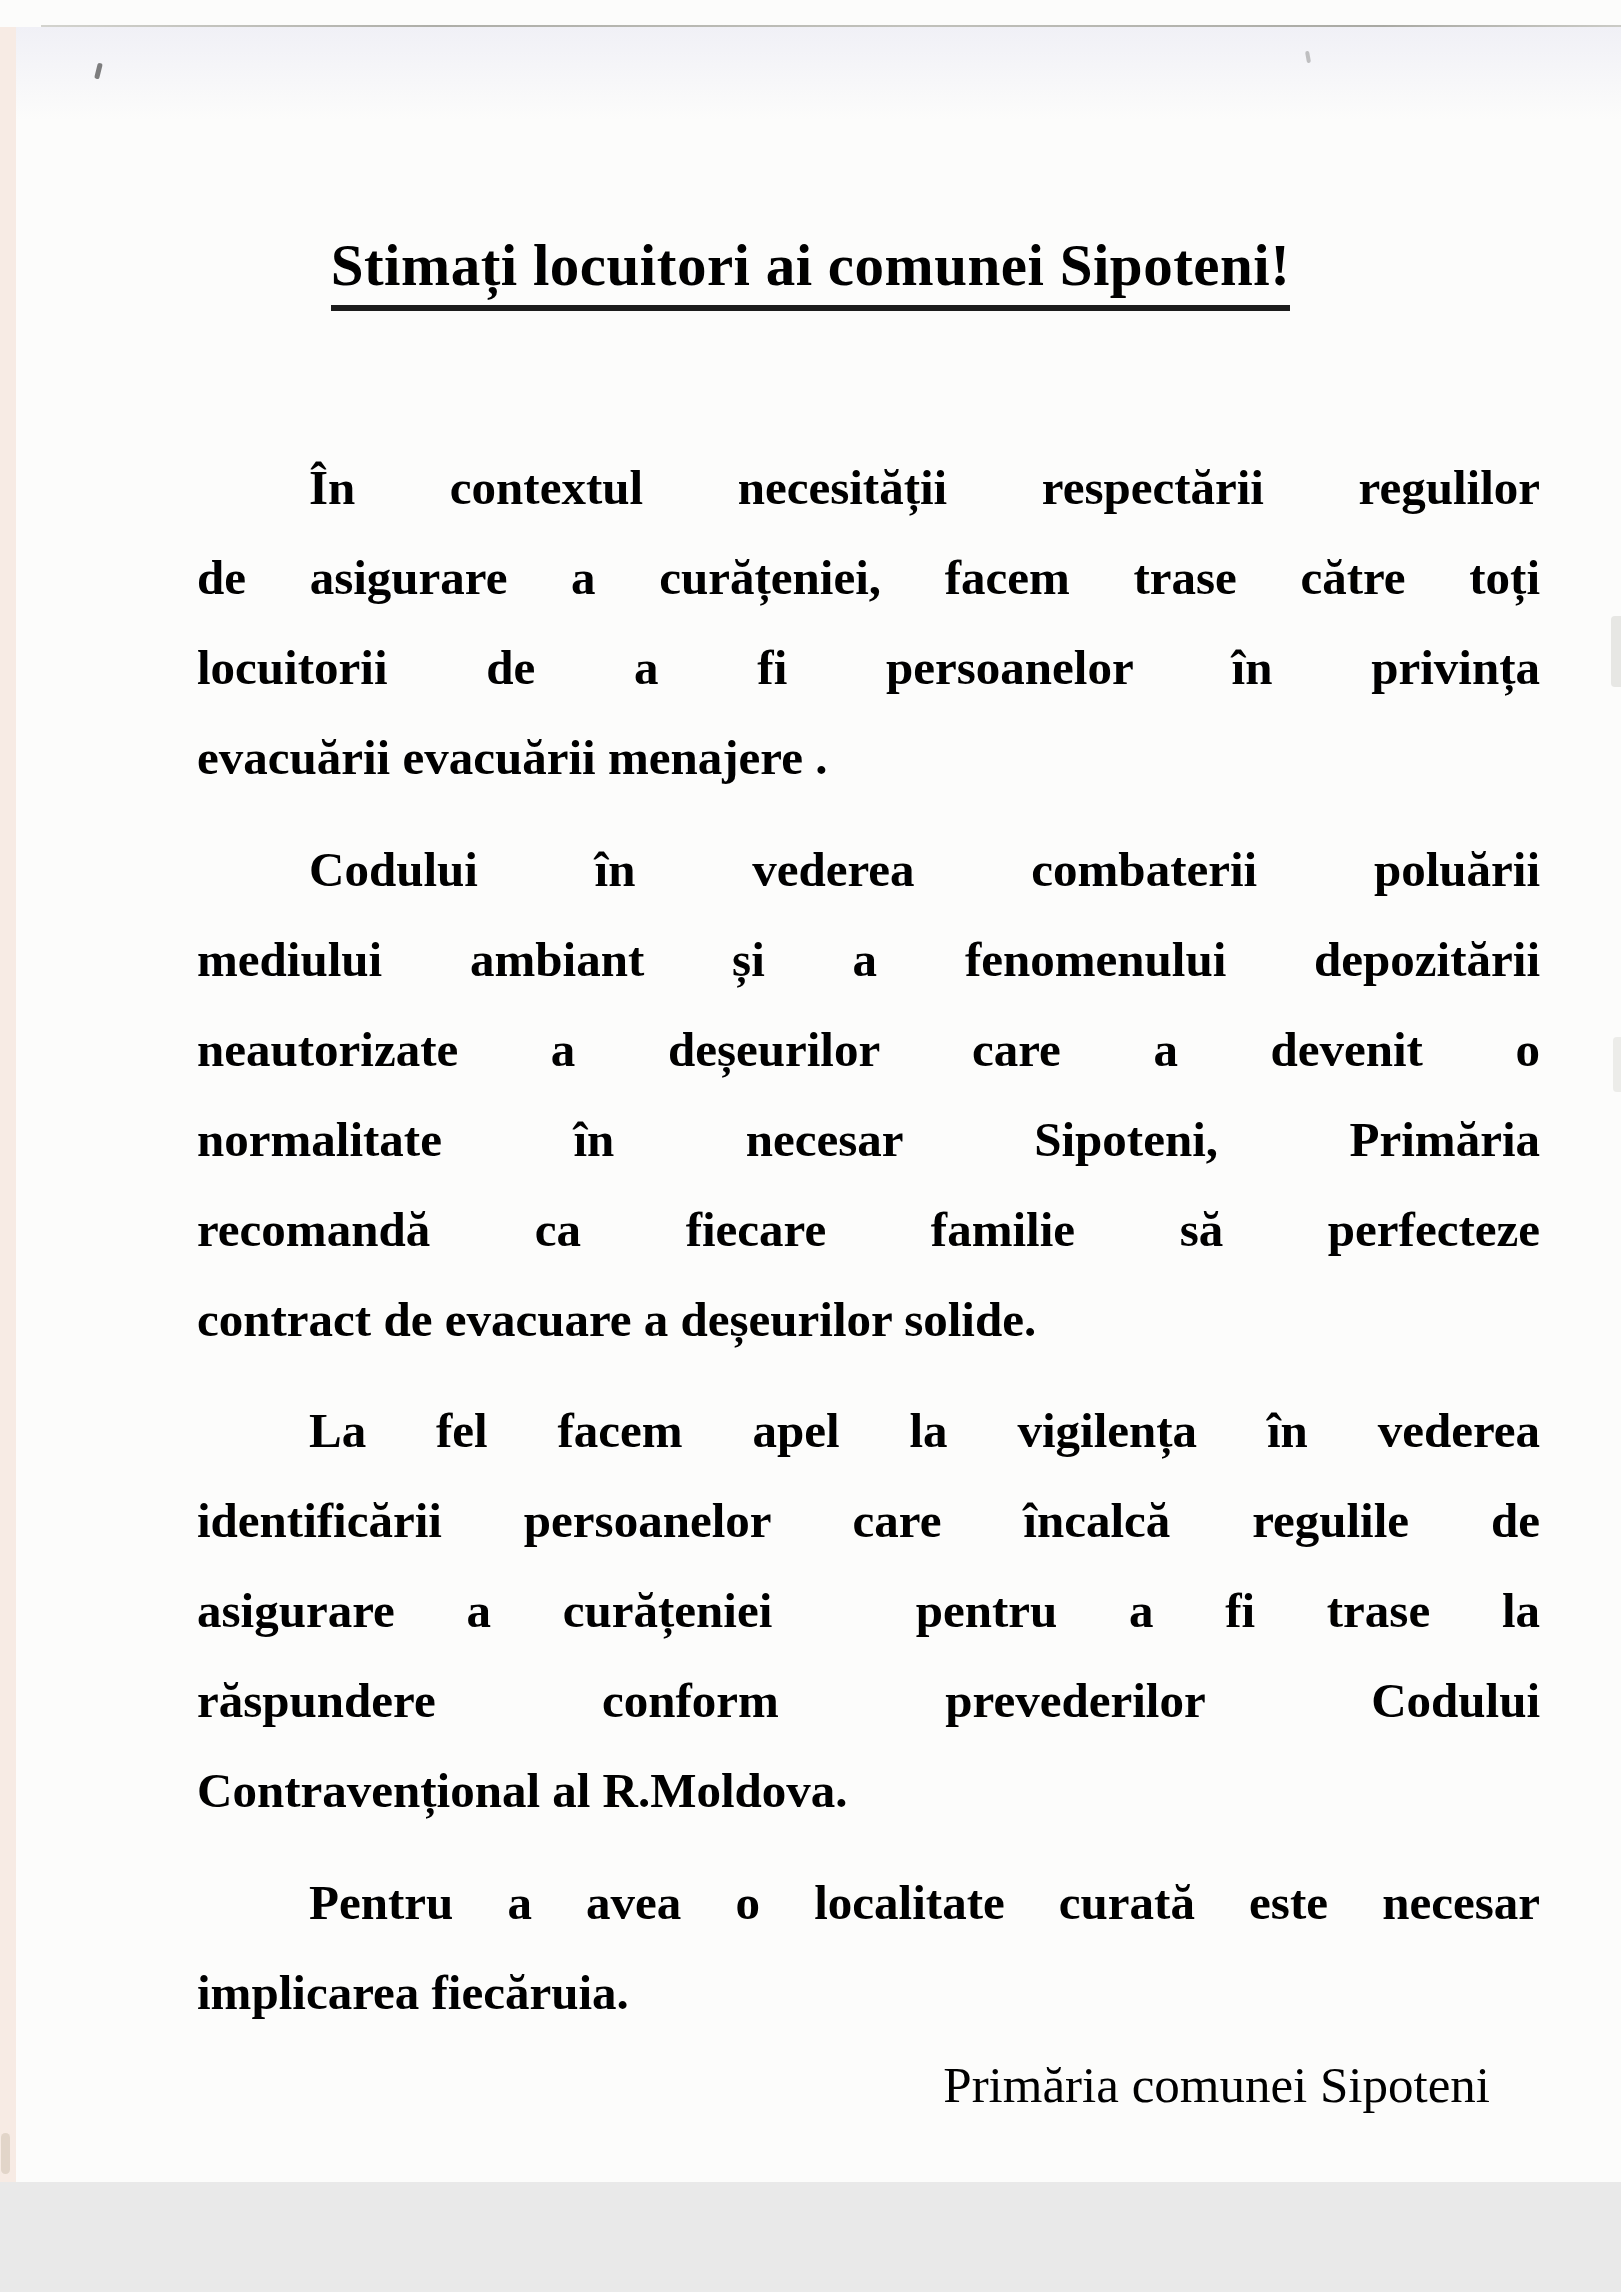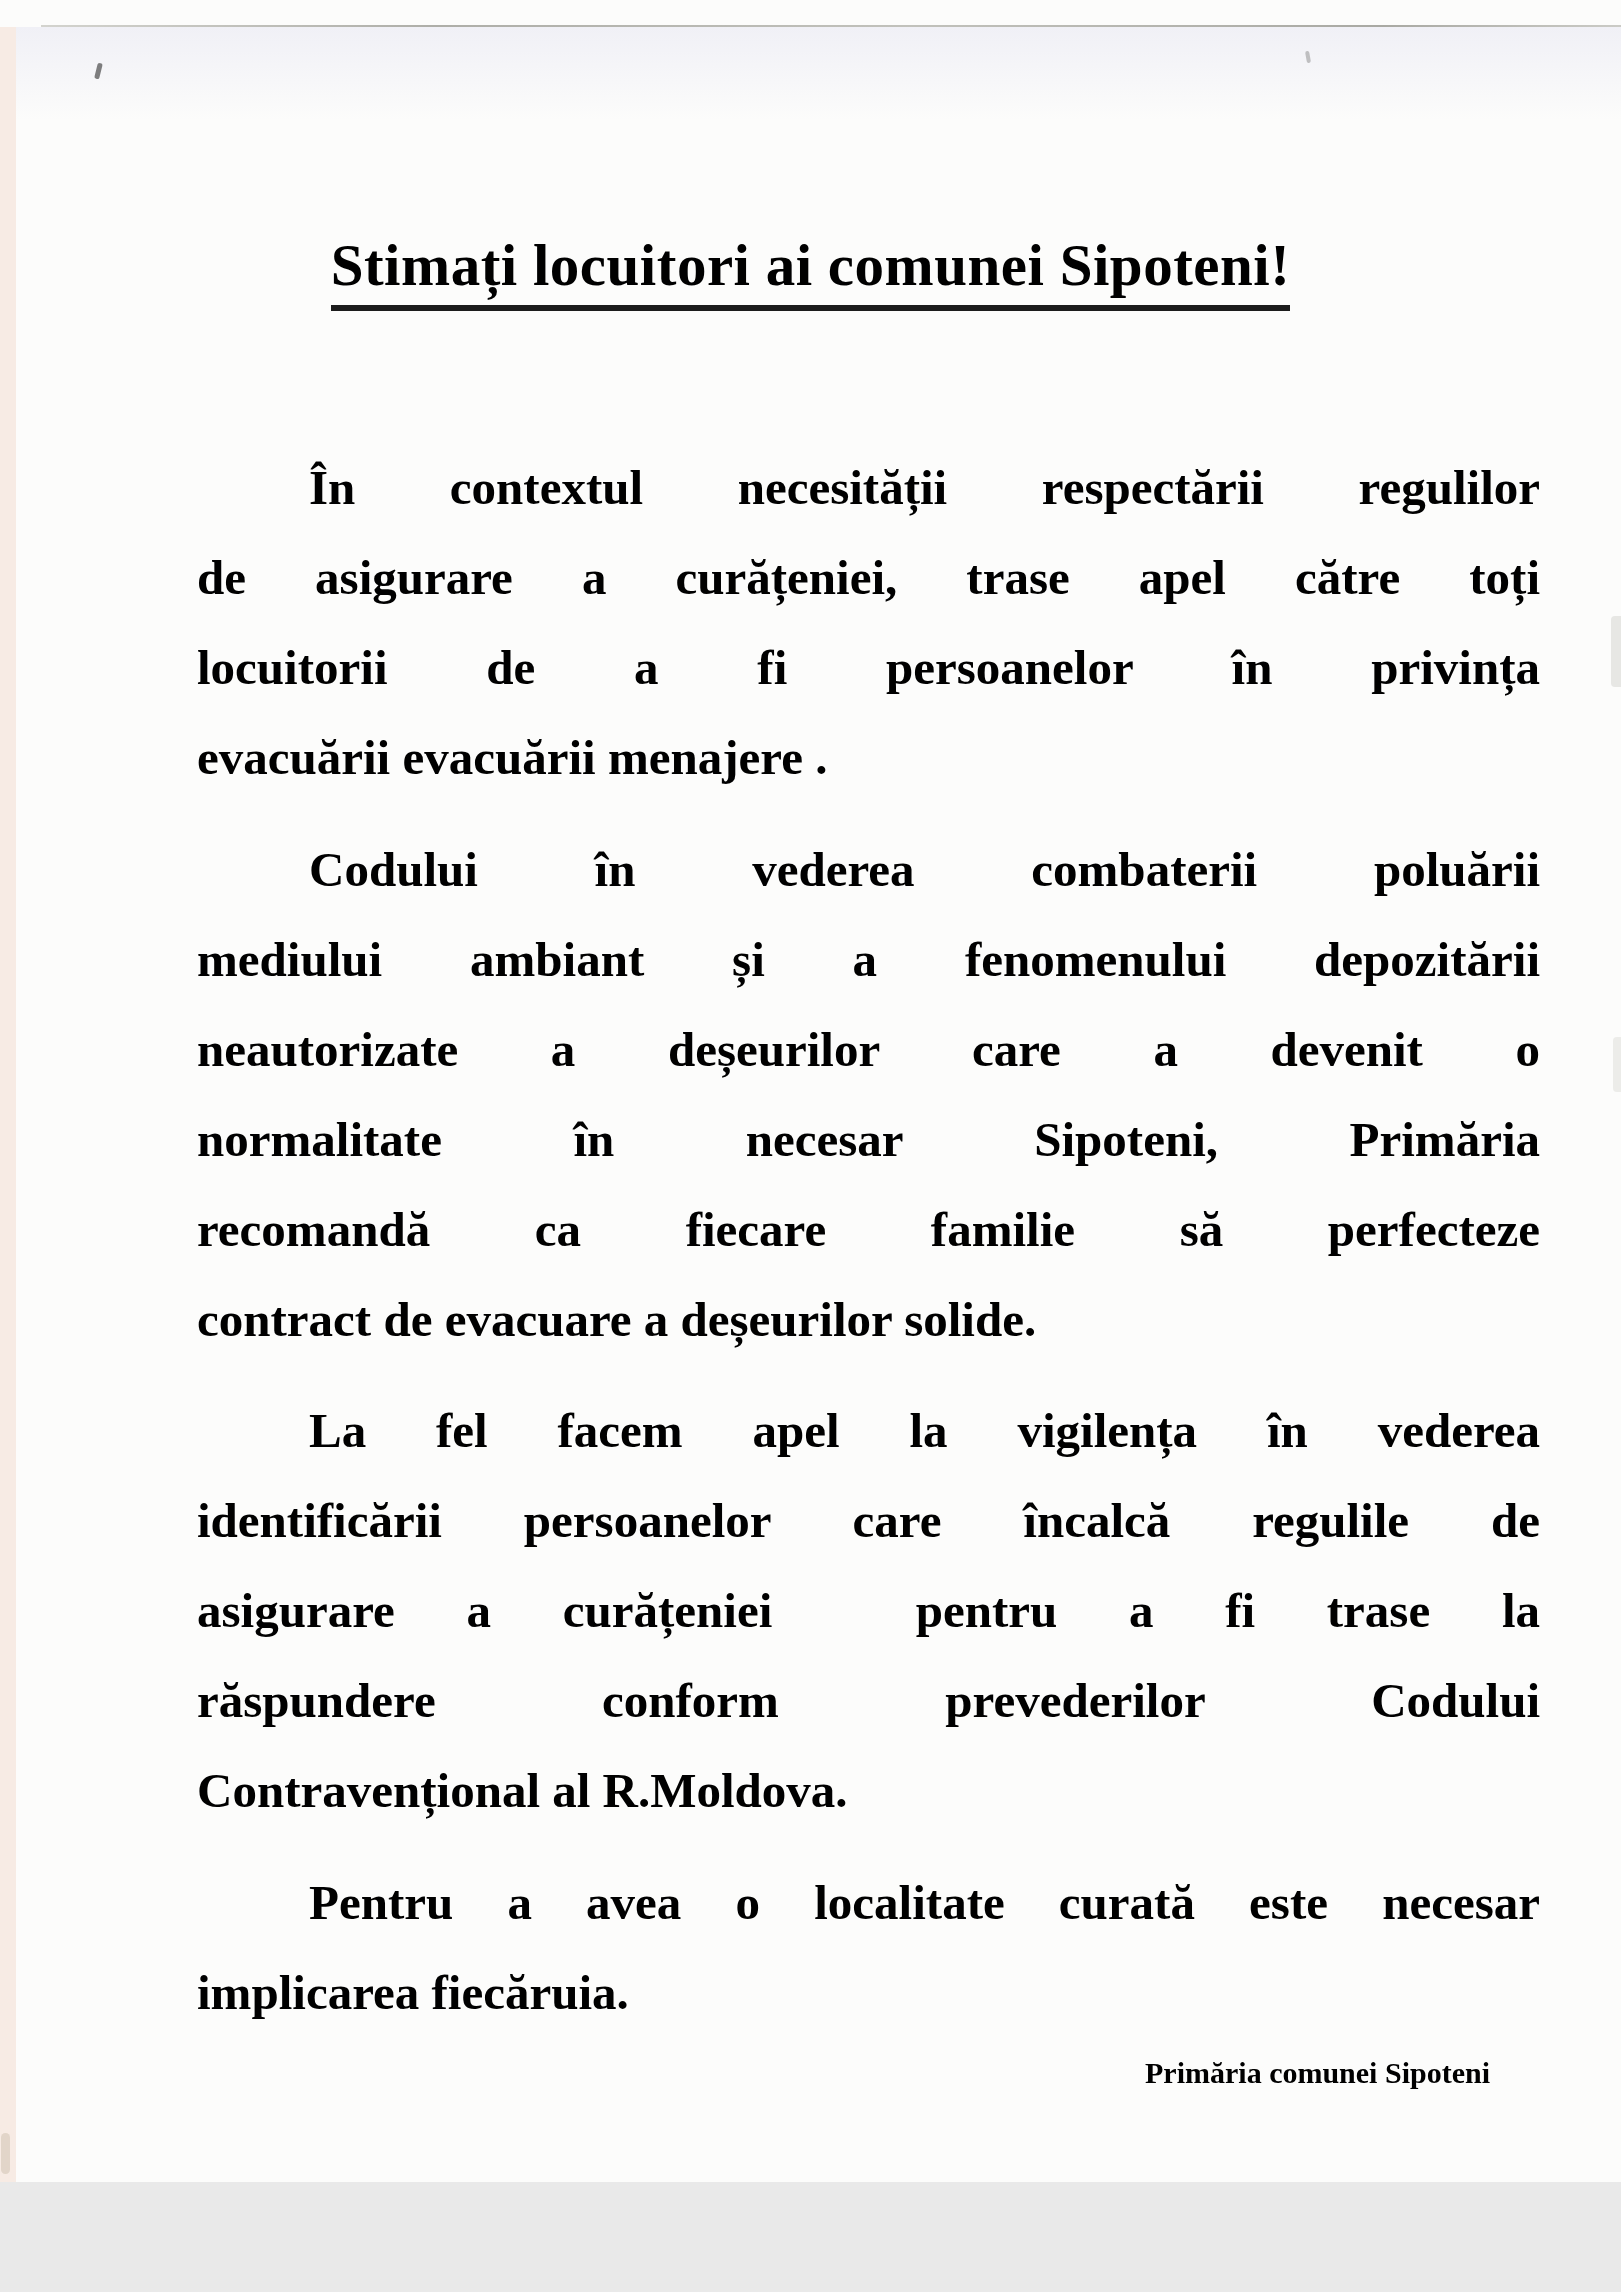--- a/index.html
+++ b/index.html
@@ -75,21 +75,21 @@
   .para + .para { margin-top: 21.6px; }
   .line {
     font-size: 49px; font-weight: bold; line-height: 90px;
     text-align: justify; text-align-last: justify;
     white-space: normal;
   }
   .line.last { text-align-last: left; }
   .line.first { padding-left: 112px; }
   .doc-signature {
     position: absolute; top: 2056px; right: 131px;
-    font-size: 30px; font-weight: bold;
+    font-size: 51px; font-weight: normal;
   }
 </style>
 </head>
 <body>
 
 <div class="page">
 
   <div class="top-scan-line"></div>
   <div class="left-edge-strip"></div>
   <div class="lavender-band"></div>
@@ -98,21 +98,21 @@
   <div class="speck-top-right"></div>
   <div class="right-smudge-1"></div>
   <div class="right-smudge-2"></div>
   <div class="left-squiggle"></div>
 
   <h1 class="doc-title"><span class="underlined">Stimați locuitori ai comunei Sipoteni!</span></h1>
 
   <div class="doc-body">
       <div class="para">
         <div class="line first">În contextul necesității respectării regulilor</div>
-        <div class="line">de asigurare a curățeniei, trase apel către toți</div>
+        <div class="line">de asigurare a curățeniei, facem trase către toți</div>
         <div class="line">locuitorii de a fi persoanelor în privința</div>
         <div class="line last">evacuării evacuării menajere .</div>
       </div>
       <div class="para">
         <div class="line first">Codului în vederea combaterii poluării</div>
         <div class="line">mediului ambiant și a fenomenului depozitării</div>
         <div class="line">neautorizate a deșeurilor care a devenit o</div>
         <div class="line">normalitate în necesar Sipoteni, Primăria</div>
         <div class="line">recomandă ca fiecare familie să perfecteze</div>
         <div class="line last">contract de evacuare a deșeurilor solide.</div>

